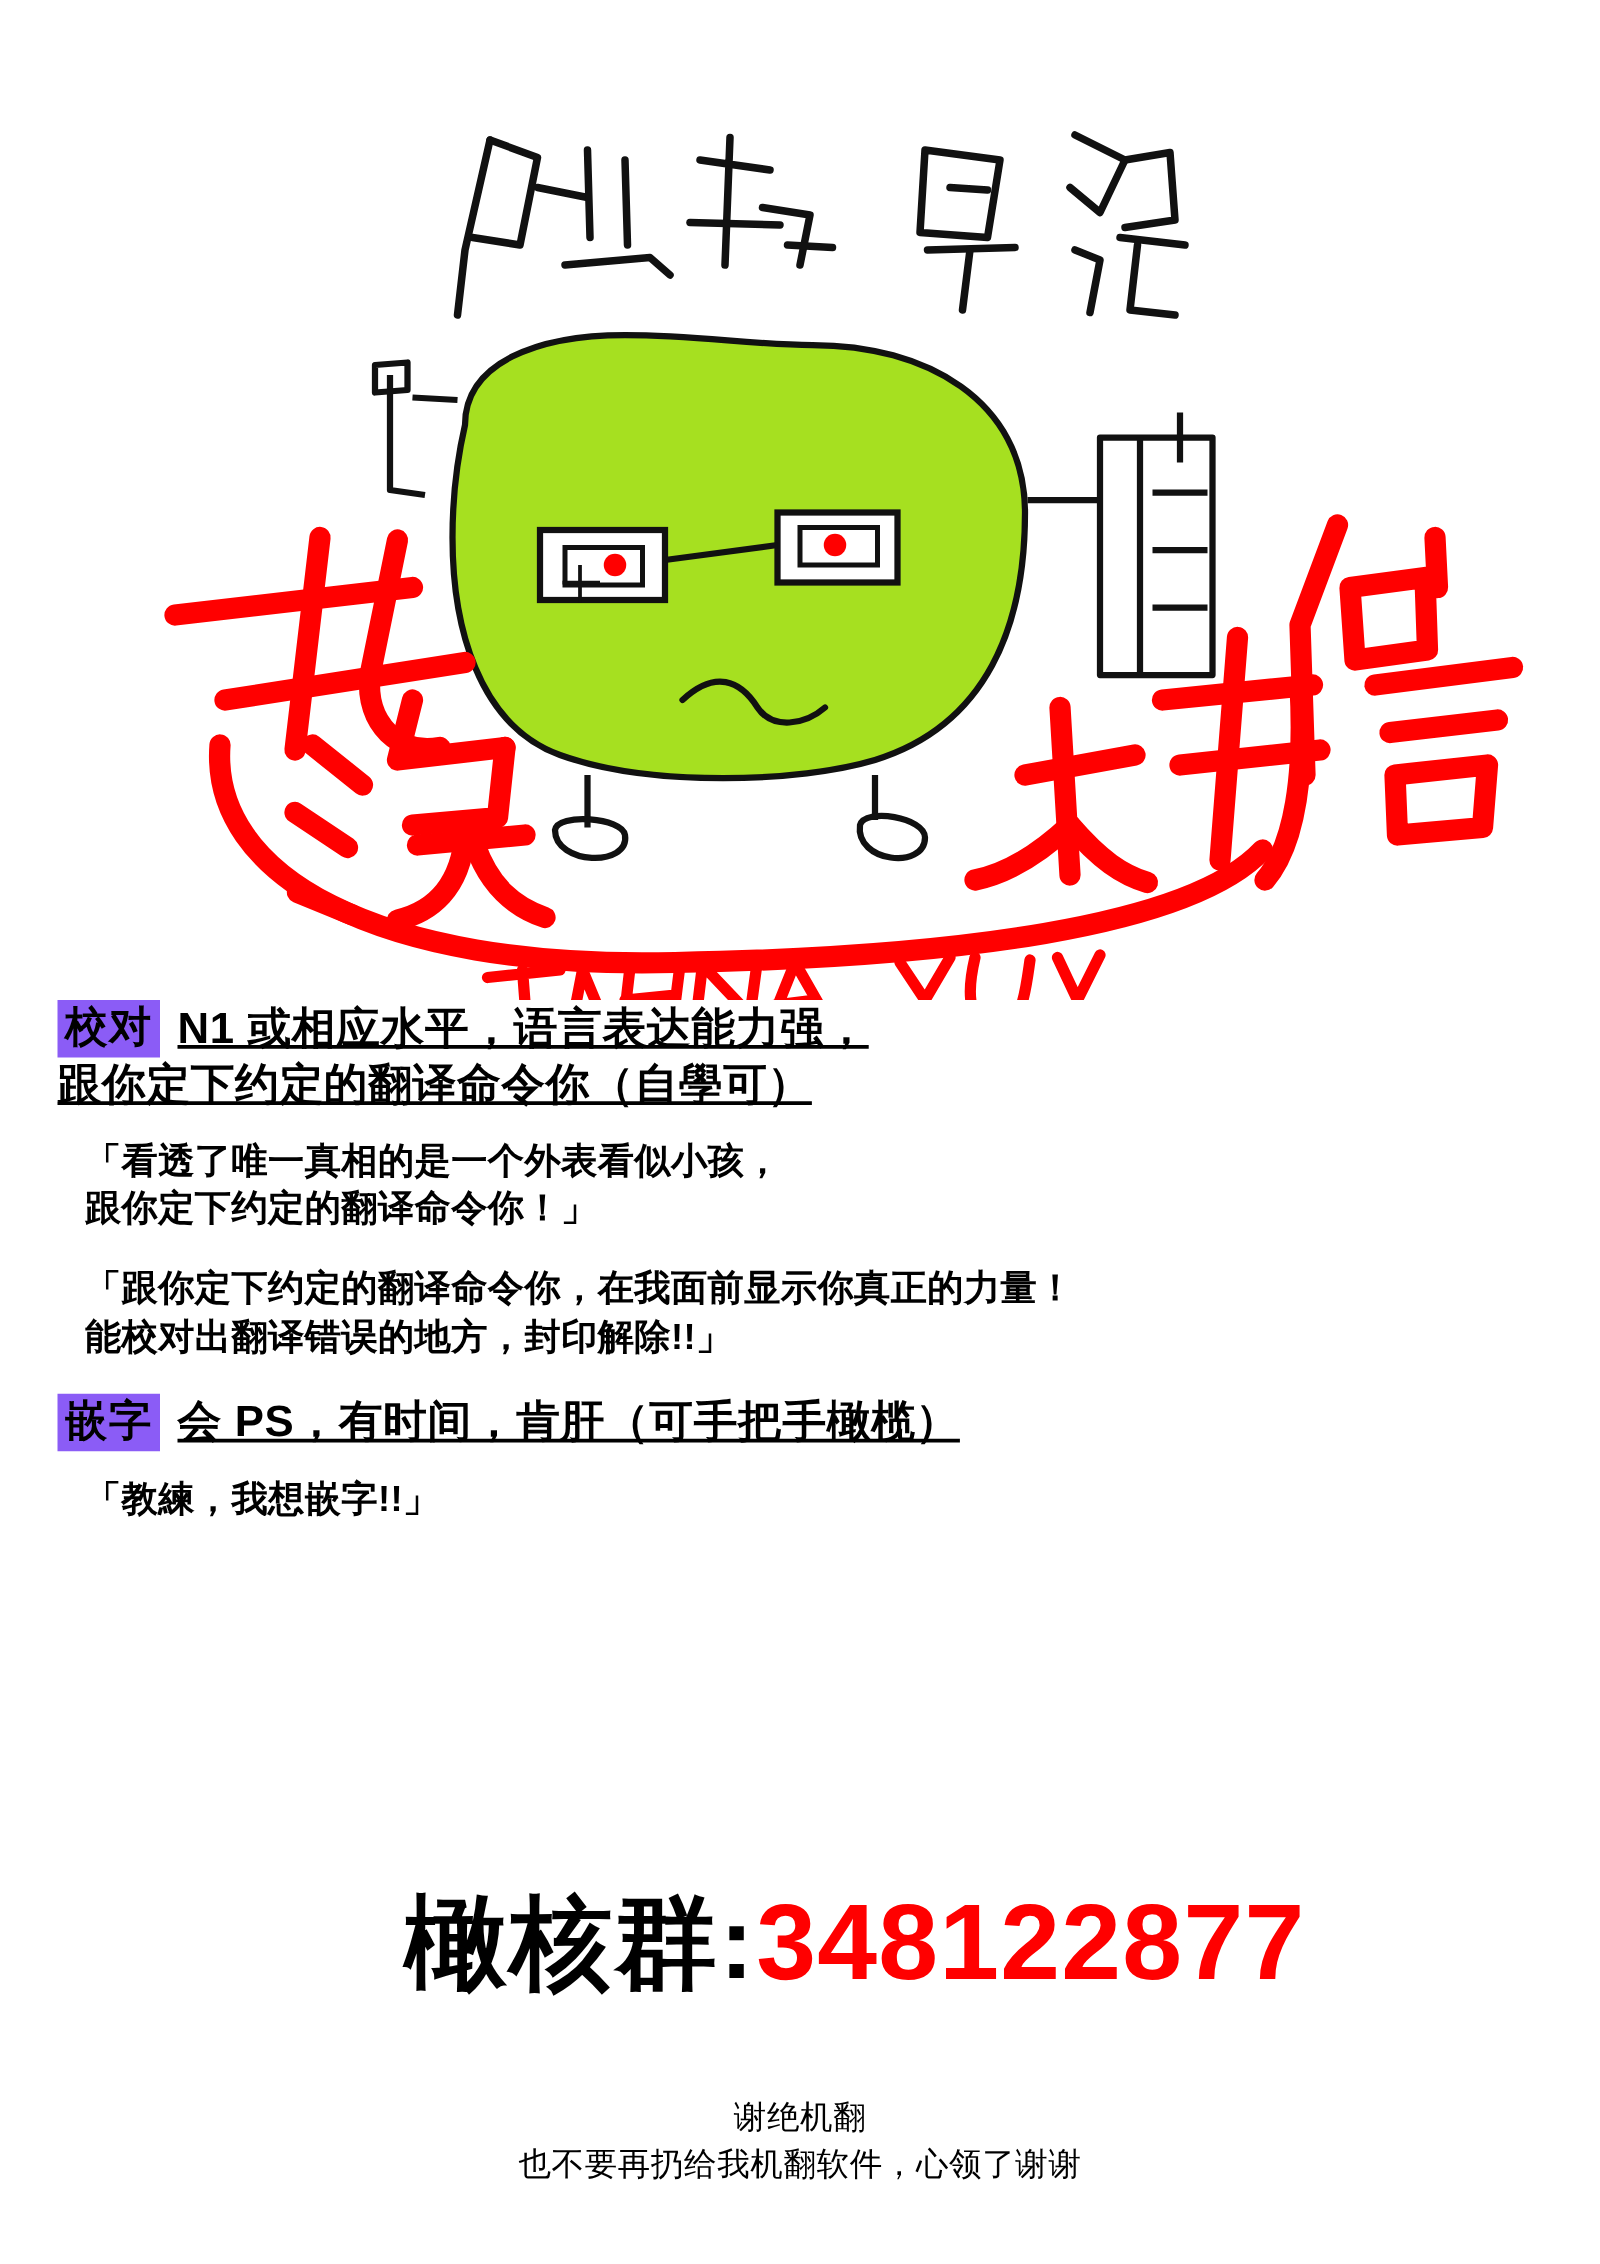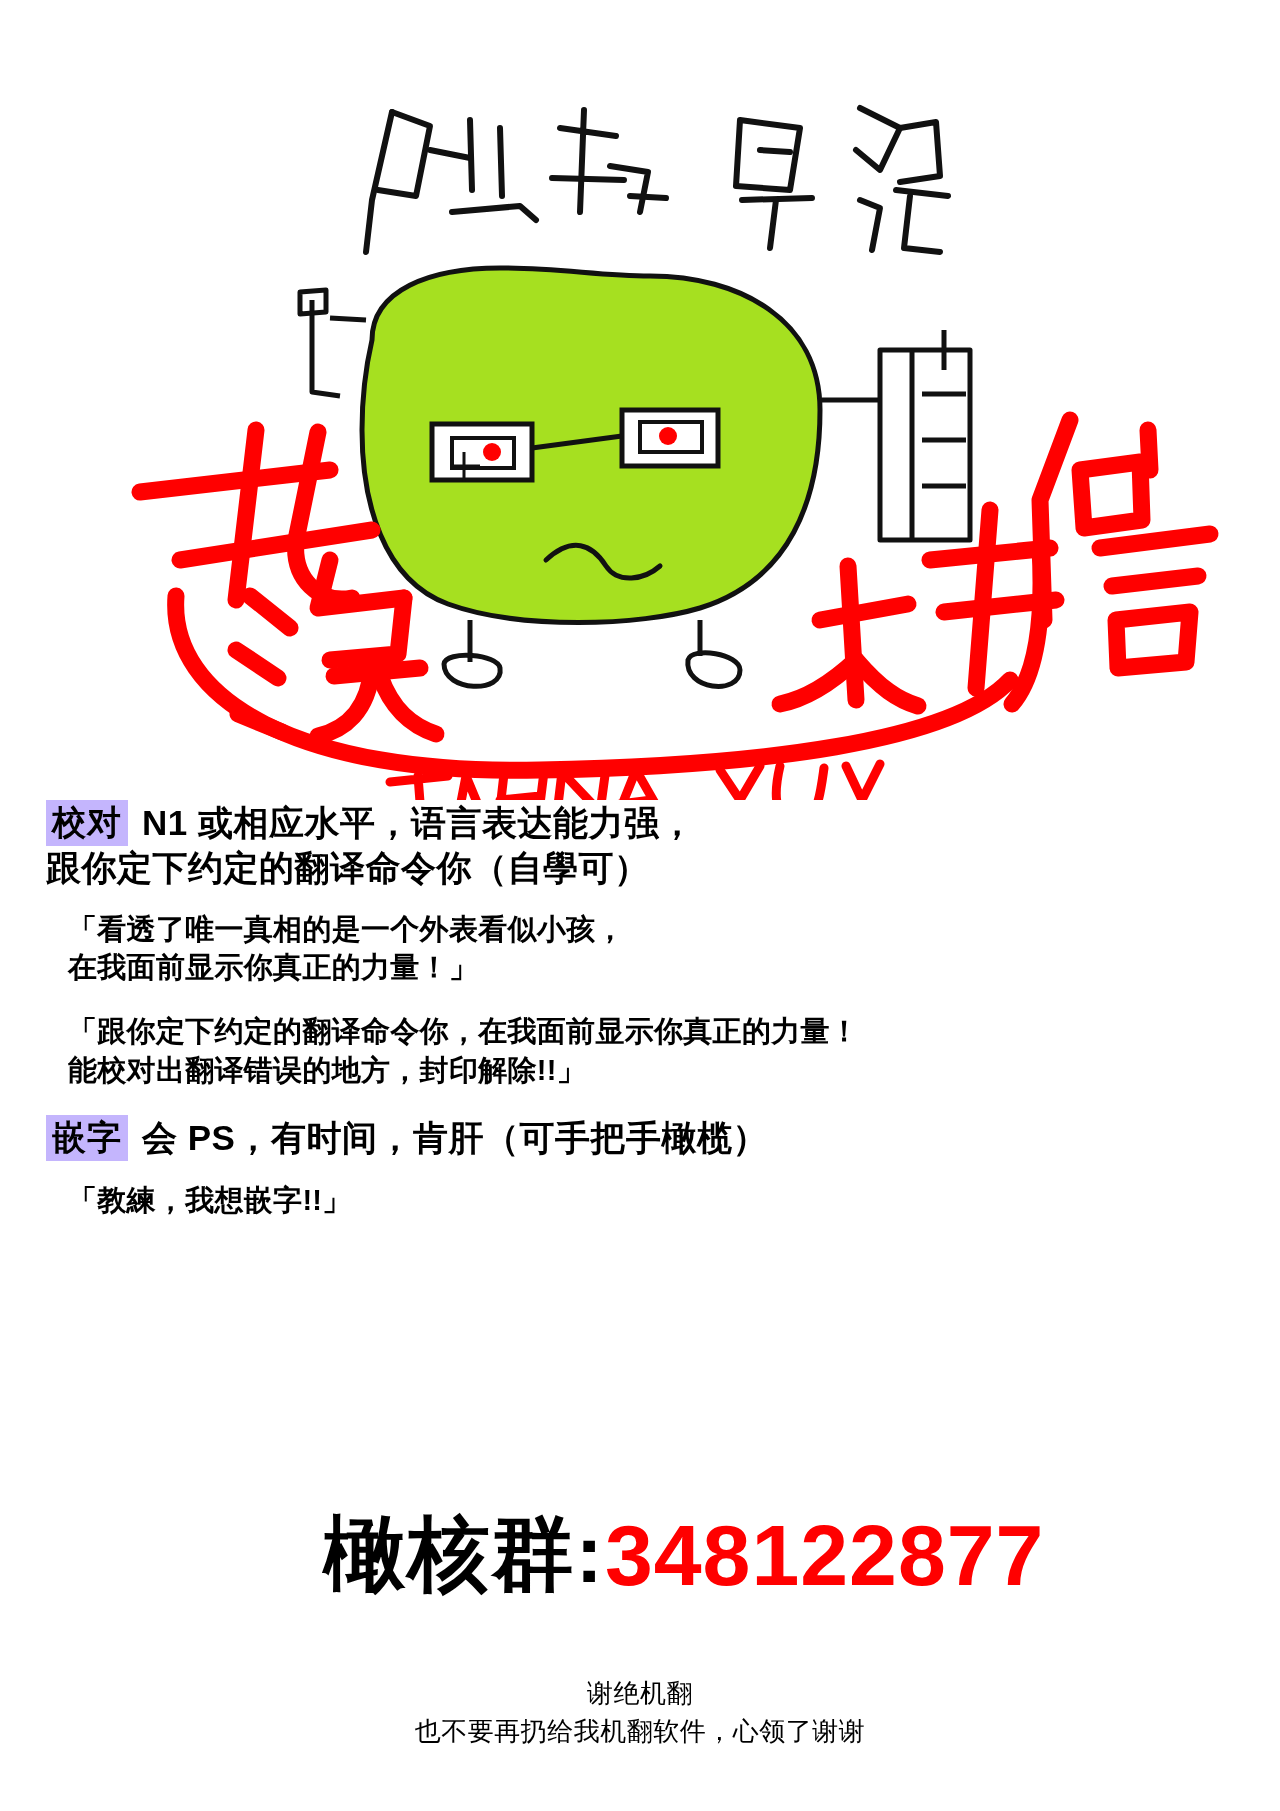--- a/index.html
+++ b/index.html
@@ -41,35 +41,36 @@
   }
 
   .role-head {
     display: flex;
     align-items: center;
     gap: 14px;
     white-space: nowrap;
   }
 
   .role-tag {
-    background: #c4b5fd;
+    background: #8b5cf6;
     color: #000;
     font-weight: bold;
     font-size: 34px;
     line-height: 1.18;
     padding: 2px 6px 4px 6px;
     letter-spacing: 1px;
   }
 
   .role-req {
     font-size: 35px;
     font-weight: bold;
     color: #000;
     line-height: 1.25;
     letter-spacing: 0.5px;
+    text-decoration: underline;
   }
 
   .role-quote {
     font-size: 29px;
     font-weight: bold;
     color: #000;
     line-height: 1.32;
     margin: 20px 0 0 22px;
     letter-spacing: 0.3px;
   }
@@ -230,21 +231,21 @@
 <div id="recruit">
 
   <div class="role-block">
     <div class="role-head">
       <span class="role-tag">校对</span>
       <span class="role-req">N1 或相应水平，语言表达能力强，</span>
     </div>
     <div class="role-req second-line">跟你定下约定的翻译命令你（自學可）</div>
     <div class="role-quote">
       <span>「看透了唯一真相的是一个外表看似小孩，</span>
-      <span>在我面前显示你真正的力量！」</span>
+      <span>跟你定下约定的翻译命令你！」</span>
     </div>
   </div>
 
   <div class="role-block">
     <div class="role-quote">
       <span>「跟你定下约定的翻译命令你，在我面前显示你真正的力量！</span>
       <span>能校对出翻译错误的地方，封印解除!!」</span>
     </div>
   </div>
 

